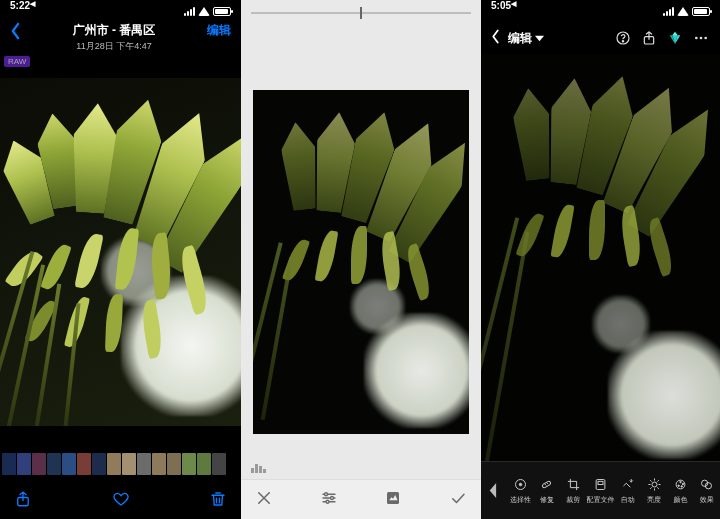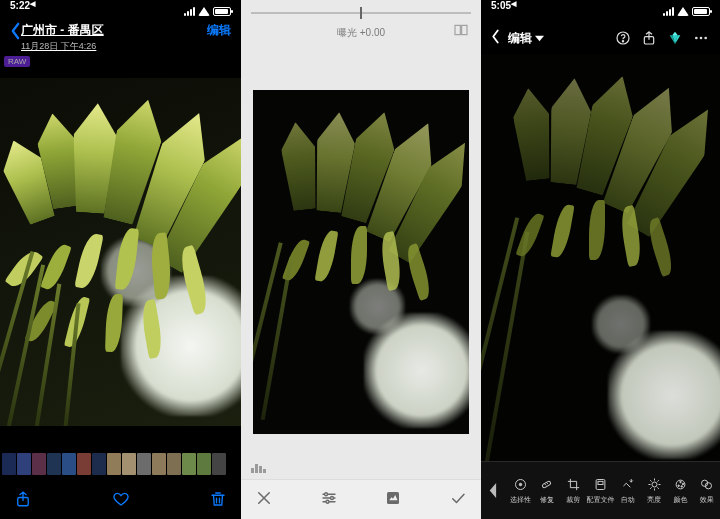--- a/index.html
+++ b/index.html
@@ -27,21 +27,21 @@
   .bars i:nth-child(3){height:7px} .bars i:nth-child(4){height:9px}
   .wifi { width: 12px; height: 9px; position: relative; }
   .wifi::before{content:"";width:0;height:0;border-left:6px solid transparent;border-right:6px solid transparent;border-bottom:9px solid #fff;position:absolute;border-radius:2px;}
   .batt { width: 18px; height: 9px; border: 1px solid #fff; border-radius: 2px; position: relative; }
   .batt::after{content:"";position:absolute;left:1px;top:1px;bottom:1px;width:13px;background:#fff;border-radius:1px;}
   .batt::before{content:"";position:absolute;right:-3px;top:2px;width:2px;height:3px;background:#fff;border-radius:1px;}
 
   
   .pl-nav { height: 32px; display: flex; align-items: flex-start; padding: 0 10px; }
   .pl-back { color: #0a7aff; font-size: 16px; }
-  .pl-title { flex: 1; text-align: left; color: #fff; text-decoration: underline; }
+  .pl-title { flex: 1; text-align: center; color: #fff; }
   .pl-title .loc { font-size: 12px; font-weight: 600; }
   .pl-title .dt  { font-size: 9px; color: #bbb; margin-top: 1px; }
   .pl-edit { color: #0a7aff; font-size: 12px; font-weight: 600; }
   .pl-raw  { font-size: 8px; color: #aaa; background:#4c1d95; border-radius:2px; padding:1px 4px; position:absolute; left:4px; top:56px; }
   .pl-photo { position:absolute; left:0; top:78px; width:241px; height:348px; overflow:hidden; }
   .pl-strip { position:absolute; left:0; bottom:36px; width:241px; height:30px; display:flex; gap:1px; padding:0 2px; overflow:hidden; }
   .pl-strip .th { width:14px; height:22px; border-radius:1px; }
   .pl-toolbar { position:absolute; left:0; right:0; bottom:0; height:36px; display:flex; align-items:center; justify-content:space-between; padding:0 14px; }
   .pl-toolbar svg { width:18px; height:18px; }
 
@@ -108,21 +108,21 @@
   </div>
 
   <div class="pl-nav">
     <div class="pl-back">
       <svg viewBox="0 0 12 20" width="11" height="18" fill="none" stroke="#0a7aff" stroke-width="2.5" stroke-linecap="round" stroke-linejoin="round">
           <polyline points="9,2 3,10 9,18"></polyline>
         </svg>
     </div>
     <div class="pl-title">
       <div class="loc">广州市 - 番禺区</div>
-      <div class="dt">11月28日 下午4:26</div>
+      <div class="dt">11月28日 下午4:47</div>
     </div>
     <div class="pl-edit">编辑</div>
   </div>
 
   <div class="pl-raw">RAW</div>
 
   <div class="pl-photo">
     <div class="foliage">
       <div class="dark" style="background:linear-gradient(160deg,#0b0c06 0%,#11140a 40%,#1a1f0e 100%)"></div>
       <div class="sky" style="right:-20px;bottom:10px;width:140px;height:140px;"></div>
@@ -194,29 +194,20 @@
     </div>
   </div>
 </div>
 
 <div class="panel panel-mid">
   <div class="pm-slider-wrap">
     <div class="pm-slider">
         <div class="tick"></div>
         <div class="knob"></div>
       </div>
-  </div>
-  <div class="pm-param-row">
-    <span>曝光 +0.00</span>
-    <span class="pm-compare">
-      <svg viewBox="0 0 24 24" fill="none" stroke="currentColor" stroke-width="1.6">
-          <rect x="3" y="5" width="8" height="14"></rect>
-          <rect x="13" y="5" width="8" height="14"></rect>
-        </svg>
-    </span>
   </div>
 
   <div class="pm-photo">
     <div class="foliage">
       <div class="dark" style="background:#050604"></div>
       <div class="sky" style="right:-10px;bottom:6px;width:115px;height:115px;opacity:.95"></div>
       <div class="sky" style="right:64px;bottom:100px;width:55px;height:55px;opacity:.5"></div>
       <div class="frond" style="left:30px;top:32px;width:34px;height:88px;transform:rotate(-6deg);filter:brightness(.55)"></div>
       <div class="frond alt" style="left:62px;top:22px;width:38px;height:100px;transform:rotate(6deg);filter:brightness(.6)"></div>
       <div class="frond" style="left:96px;top:20px;width:40px;height:112px;transform:rotate(16deg);filter:brightness(.62)"></div>

